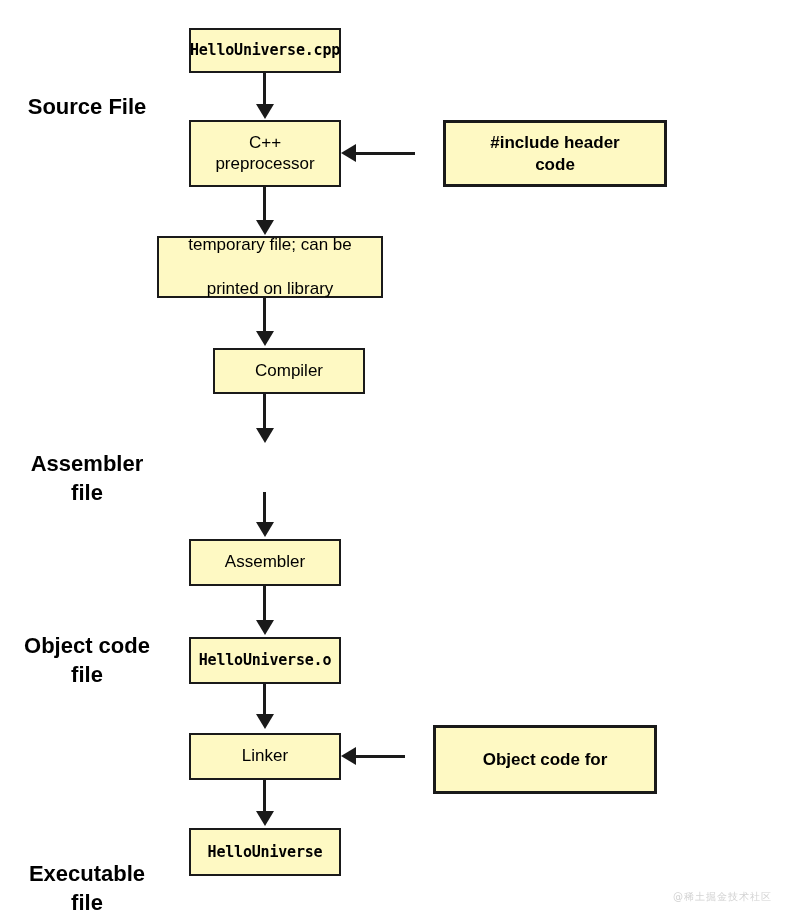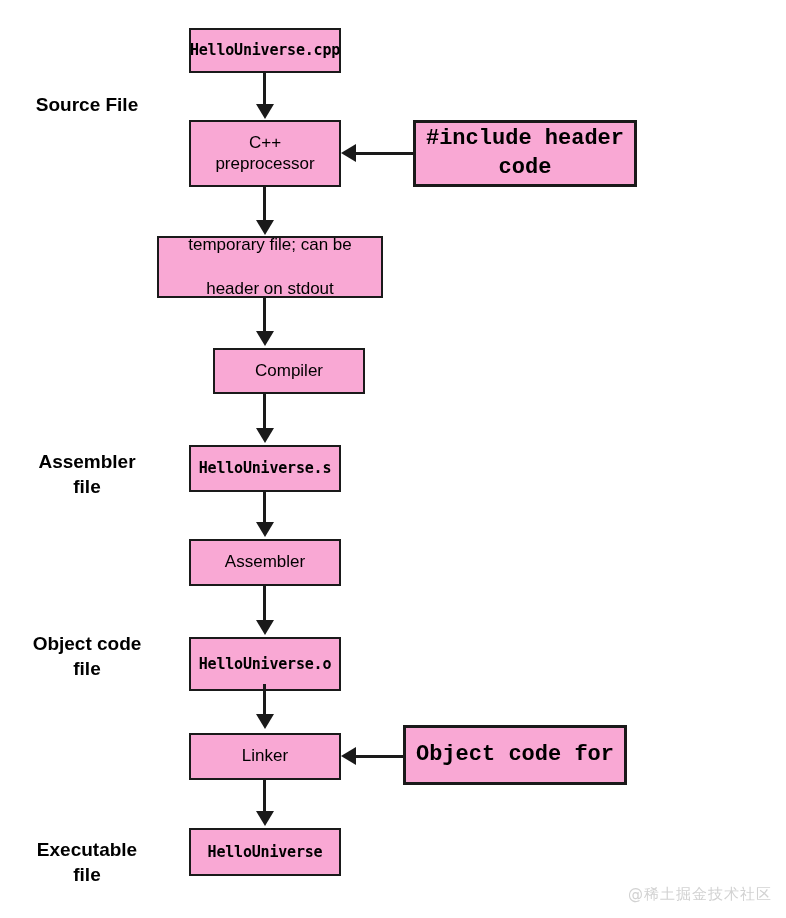--- a/index.html
+++ b/index.html
@@ -16,21 +16,21 @@
     width: 786px;
     height: 918px;
     background: #ffffff;
     overflow: hidden;
   }
 
   
   .node {
     position: absolute;
     box-sizing: border-box;
-    background: #f9a8d4;
+    background: #fef9c3;
     border: 2px solid #1a1a1a;
     display: flex;
     align-items: center;
     justify-content: center;
     text-align: center;
     color: #000000;
     line-height: 1.22;
   }
   .node.mono {
     font-family: "DejaVu Sans Mono", "Liberation Mono", monospace;
@@ -38,32 +38,33 @@
     font-size: 15px;
     letter-spacing: -0.2px;
   }
   .node.plain {
     font-family: "Liberation Sans", sans-serif;
     font-weight: 400;
     font-size: 17px;
   }
   .node.side {
     border-width: 3px;
-    font-family: Liberation Mono, monospace;
+    font-family: Liberation Sans, sans-serif;
+    font-weight: bold;
+    font-size: 17px;
+    line-height: 1.28;
+    margin-left: 30px;
+  }
+
+  
+  .stage-label {
+    position: absolute;
+    font-family: "Liberation Sans", sans-serif;
     font-weight: bold;
     font-size: 22px;
-    line-height: 1.28;
-  }
-
-  
-  .stage-label {
-    position: absolute;
-    font-family: "Liberation Sans", sans-serif;
-    font-weight: bold;
-    font-size: 19px;
     color: #000000;
     text-align: center;
     line-height: 1.3;
     width: 150px;
     left: 12px;
   }
 
   
   .vline {
     position: absolute;
@@ -91,21 +92,21 @@
     border-bottom: 9px solid transparent;
     border-right: 15px solid #1a1a1a;
   }
 
   
   .watermark {
     position: absolute;
     right: 14px;
     bottom: 14px;
     font-family: "DejaVu Sans", sans-serif;
-    font-size: 15px;
+    font-size: 10px;
     color: #d2d2d2;
     letter-spacing: 1px;
     user-select: none;
   }
 </style>
 </head>
 <body>
 
 <div id="canvas">
 
@@ -116,69 +117,66 @@
   <div class="stage-label" style="top:450px;">
     <div>Assembler</div>
     <div>file</div>
   </div>
 
   <div class="stage-label" style="top:632px;">
     <div>Object code</div>
     <div>file</div>
   </div>
 
-  <div class="stage-label" style="top:838px;">
+  <div class="stage-label" style="top:860px;">
     <div>Executable</div>
     <div>file</div>
   </div>
 
   <div class="node mono" style="left:189px; top:28px; width:152px; height:45px;">
     <span>HelloUniverse.cpp</span>
   </div>
 
   <div class="node plain" style="left:189px; top:120px; width:152px; height:67px; flex-direction:column;">
     <span>C++</span>
     <span>preprocessor</span>
   </div>
 
   <div class="node plain" style="left:157px; top:236px; width:226px; height:62px; flex-direction:column;gap:23px;">
     <span>temporary file; can be</span>
-    <span>header on stdout</span>
+    <span>printed on library</span>
   </div>
 
   <div class="node plain" style="left:189px; top:348px; width:152px; height:46px;margin-left:24px;">
     <span>Compiler</span>
   </div>
 
-  <div class="node mono" style="left:189px; top:445px; width:152px; height:47px;">
-    <span>HelloUniverse.s</span>
-  </div>
 
   <div class="node plain" style="left:189px; top:539px; width:152px; height:47px;">
     <span>Assembler</span>
   </div>
 
-  <div class="node mono" style="left:189px; top:637px; width:152px; height:54px;">
+  <div class="node mono" style="left:189px; top:637px; width:152px; height:47px;">
     <span>HelloUniverse.o</span>
   </div>
 
   <div class="node plain" style="left:189px; top:733px; width:152px; height:47px;">
     <span>Linker</span>
   </div>
 
   <div class="node mono" style="left:189px; top:828px; width:152px; height:48px;">
     <span>HelloUniverse</span>
   </div>
 
   <div class="node side" style="left:413px; top:120px; width:224px; height:67px; flex-direction:column;">
     <span>#include header</span>
     <span>code</span>
   </div>
 
-  <div class="node side" style="left:403px; top:725px; width:224px; height:60px; flex-direction:column;">
+  <div class="node side" style="left:403px; top:725px; width:224px; height:69px; flex-direction:column;">
     <span>Object code for</span>
   </div>
 
   <div class="vline" style="left:263px; top:73px; height:33px;"></div>
   <div class="arrow-down" style="left:256px; top:104px;"></div>
 
   <div class="vline" style="left:263px; top:187px; height:35px;"></div>
   <div class="arrow-down" style="left:256px; top:220px;"></div>
 
   <div class="vline" style="left:263px; top:298px; height:35px;"></div>

